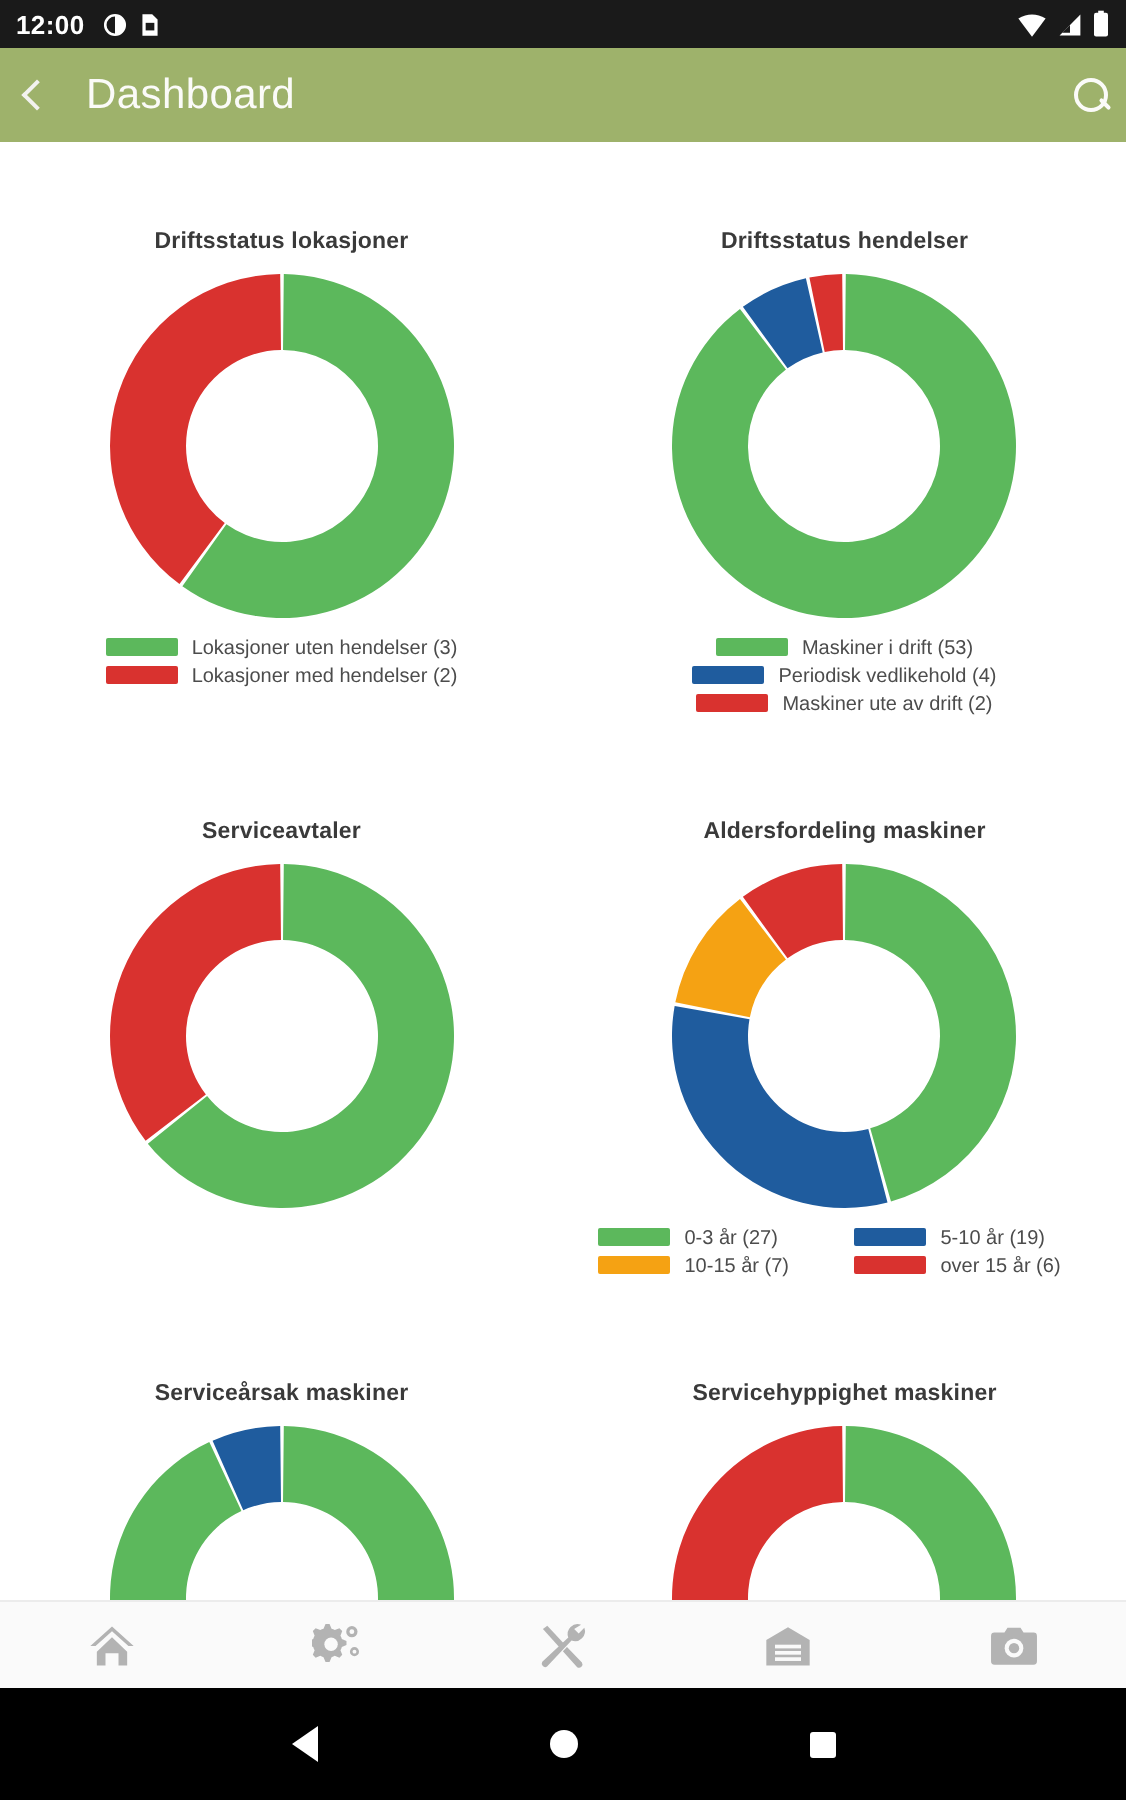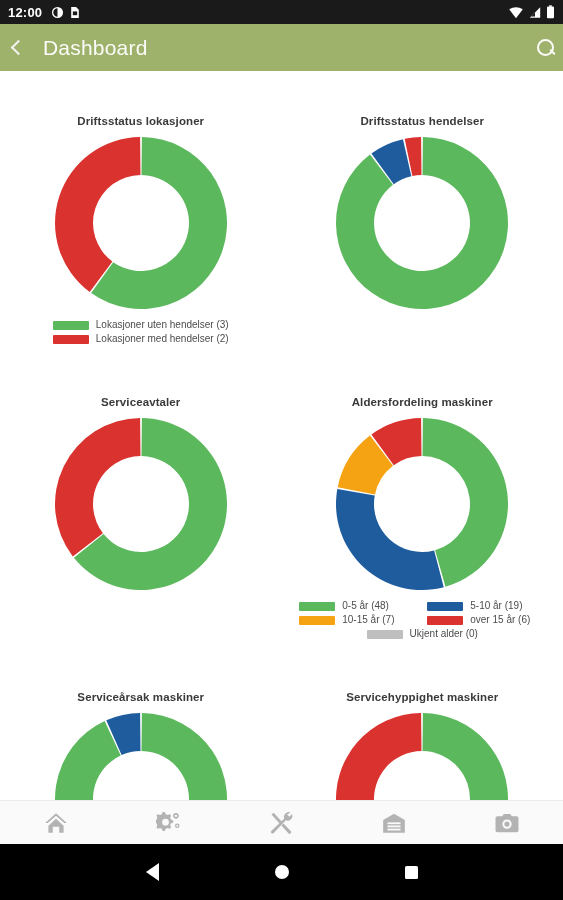--- a/index.html
+++ b/index.html
@@ -61,21 +61,21 @@
   }
   .card-title {
     font-size:11.5px; color:#3a3a3a; font-weight:700; text-align:center;
     margin-bottom:6px; letter-spacing:.1px;
   }
   .donut-wrap { position:relative; }
   .donut { display:block; }
 
   
   .legend { margin-top:6px; width:100%; display:flex; flex-direction:column; align-items:center; gap:3px; }
-  .legend-row { display:flex; align-items:flex-end; gap:7px; }
+  .legend-row { display:flex; align-items:flex-start; gap:7px; }
   .legend.two-col { flex-direction:row; flex-wrap:wrap; justify-content:center; gap:3px 10px; }
   .legend.two-col .legend-row { width:118px; }
   .legend.two-col .legend-row.full { width:100%; justify-content:center; }
   .swatch { width:36px; height:9px; border-radius:1px; flex:0 0 auto; }
   .legend-label { font-size:10px; color:#4c4c4c; white-space:nowrap; }
 
   
   .bottomnav {
     position:absolute; bottom:56px; left:0; width:563px; height:44px;
     background:#fafafa; border-top:1px solid #ececec;
@@ -155,20 +155,34 @@
         </div>
         <div class="card">
           <div class="card-title">Driftsstatus hendelser</div>
           <div class="donut-wrap">
             <svg width="180" height="180" viewBox="0 0 180 180" class="donut">
               <path d="M 90.90057343399712 4.004715434565952 A 86 86 0 1 1 37.99231852066431 21.507656872143997 L 60.97245684874287 51.77171546352223 A 48 48 0 1 0 90.50264563757979 42.00263187045542 Z" fill="#5cb85c"></path>
               <path d="M 39.438120073226315 20.43351167213828 A 86 86 0 0 1 70.94186760161367 6.138282932642156 L 79.36290284741227 43.193460241474696 A 48 48 0 0 0 61.77941585482399 51.172192561193455 Z" fill="#1f5c9e"></path>
               <path d="M 72.70231465595123 5.757551782143224 A 86 86 0 0 1 89.09942656600282 4.004715434565952 L 89.49735436242018 42.00263187045542 A 48 48 0 0 0 80.34547794750766 42.980959134219475 Z" fill="#d9322f"></path>
             </svg>
           </div>
+          <div class="legend">
+            <div class="legend-row">
+              <span class="swatch" style="background: rgb(92, 184, 92);"></span>
+              <span class="legend-label">Maskiner i drift (53)</span>
+            </div>
+            <div class="legend-row">
+              <span class="swatch" style="background: rgb(31, 92, 158);"></span>
+              <span class="legend-label">Periodisk vedlikehold (4)</span>
+            </div>
+            <div class="legend-row">
+              <span class="swatch" style="background: rgb(217, 50, 47);"></span>
+              <span class="legend-label">Maskiner ute av drift (2)</span>
+            </div>
+          </div>
         </div>
         <div class="card">
           <div class="card-title">Serviceavtaler</div>
           <div class="donut-wrap">
             <svg width="180" height="180" viewBox="0 0 180 180" class="donut">
               <path d="M 90.90057343399712 4.004715434565952 A 86 86 0 1 1 22.91640139642675 143.81255242408287 L 52.5579914770754 120.03491298088346 A 48 48 0 1 0 90.50264563757979 42.00263187045542 Z" fill="#5cb85c"></path>
               <path d="M 21.804148870307046 142.3958575528329 A 86 86 0 0 1 89.09942656600282 4.004715434565952 L 89.49735436242018 42.00263187045542 A 48 48 0 0 0 51.937199369473696 119.24419956437185 Z" fill="#d9322f"></path>
             </svg>
           </div>
         </div>
@@ -178,37 +192,33 @@
             <svg width="180" height="180" viewBox="0 0 180 180" class="donut">
               <path d="M 90.90057343399712 4.004715434565952 A 86 86 0 0 1 113.49442419326945 172.7285442385318 L 103.11316699159225 136.17407120290147 A 48 48 0 0 0 90.50264563757979 42.00263187045542 Z" fill="#5cb85c"></path>
               <path d="M 111.75673556801269 173.20243059805148 A 86 86 0 0 1 5.3269329651996316 74.95102266198126 L 42.7406137480184 81.60057078808256 A 48 48 0 0 0 102.14329427051871 136.43856591519153 Z" fill="#1f5c9e"></path>
               <path d="M 5.660665170263798 73.18106422874367 A 86 86 0 0 1 37.99231852066431 21.507656872143997 L 60.97245684874287 51.77171546352223 A 48 48 0 0 0 42.92688288572863 80.61268701139181 Z" fill="#f5a213"></path>
               <path d="M 39.438120073226315 20.43351167213828 A 86 86 0 0 1 89.09942656600282 4.004715434565952 L 89.49735436242018 42.00263187045542 A 48 48 0 0 0 61.77941585482399 51.172192561193455 Z" fill="#d9322f"></path>
             </svg>
           </div>
           <div class="legend two-col">
             <div class="legend-row">
               <span class="swatch" style="background: rgb(92, 184, 92);"></span>
-              <span class="legend-label">0-5 år (48)</span>
+              <span class="legend-label">0-3 år (27)</span>
             </div>
             <div class="legend-row">
               <span class="swatch" style="background: rgb(31, 92, 158);"></span>
               <span class="legend-label">5-10 år (19)</span>
             </div>
             <div class="legend-row">
               <span class="swatch" style="background: rgb(245, 162, 19);"></span>
               <span class="legend-label">10-15 år (7)</span>
             </div>
             <div class="legend-row">
               <span class="swatch" style="background: rgb(217, 50, 47);"></span>
               <span class="legend-label">over 15 år (6)</span>
-            </div>
-            <div class="legend-row full">
-              <span class="swatch" style="background: rgb(191, 191, 191);"></span>
-              <span class="legend-label">Ukjent alder (0)</span>
             </div>
           </div>
         </div>
         <div class="card">
           <div class="card-title">Serviceårsak maskiner</div>
           <div class="donut-wrap">
             <svg width="180" height="180" viewBox="0 0 180 180" class="donut">
               <path d="M 90.90057343399712 4.004715434565952 A 86 86 0 1 1 53.64560701443608 12.061831490269284 L 69.70917600805734 46.49962687828983 A 48 48 0 1 0 90.50264563757979 42.00263187045542 Z" fill="#5cb85c"></path>
               <path d="M 55.285793983450425 11.317575656055482 A 86 86 0 0 1 89.09942656600282 4.004715434565952 L 89.49735436242018 42.00263187045542 A 48 48 0 0 0 70.62462920006536 46.08422827314725 Z" fill="#1f5c9e"></path>
             </svg>

